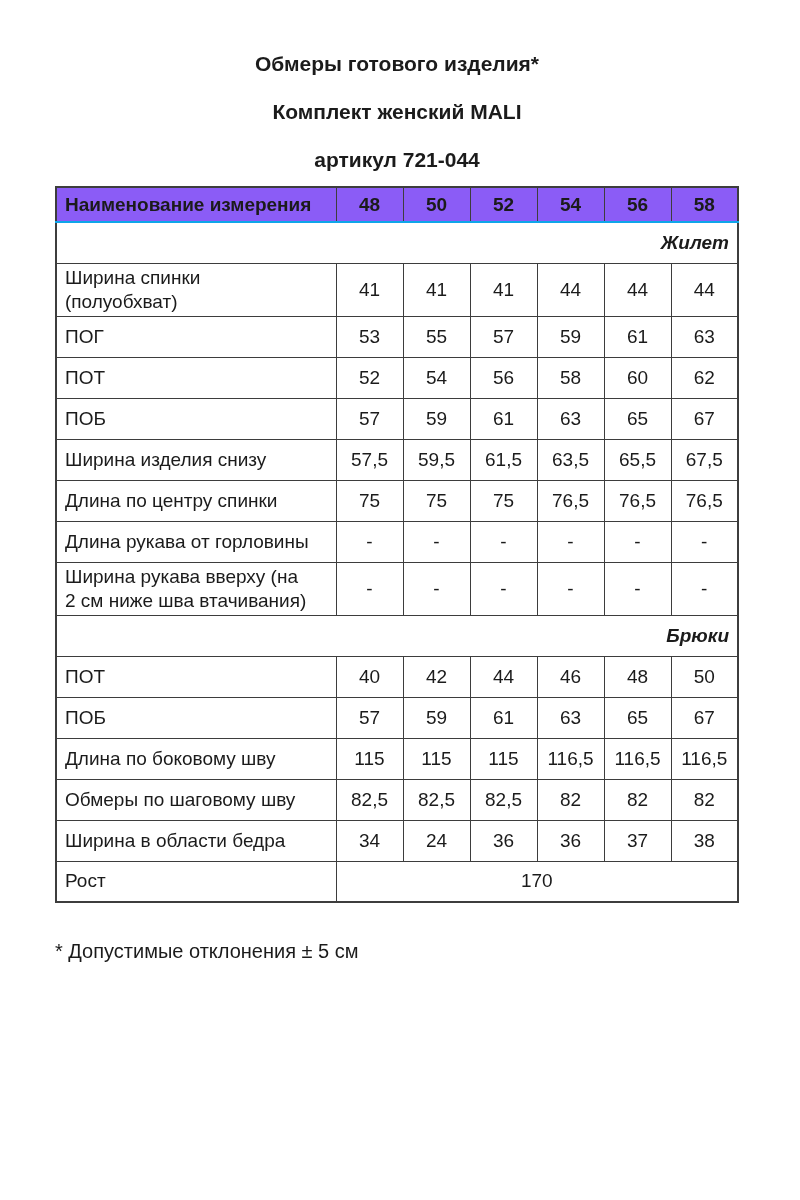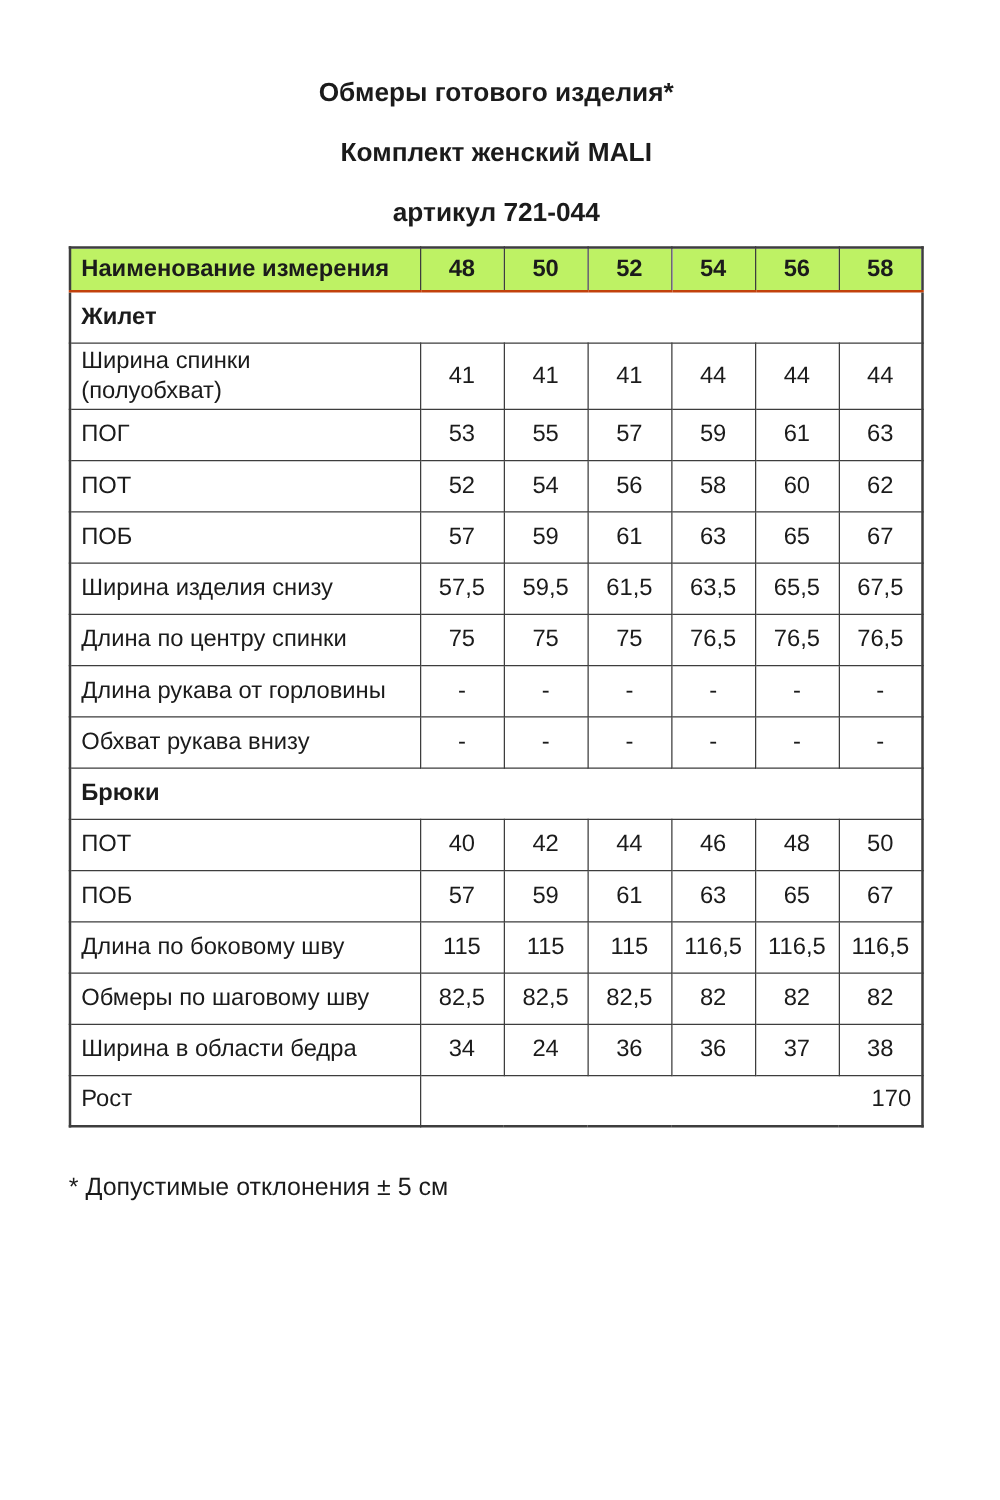--- a/index.html
+++ b/index.html
@@ -14,21 +14,21 @@
 
   .titles {
     width: 684px;
     margin-left: 55px;
     text-align: center;
   }
   .title {
     font-size: 21px;
     font-weight: 700;
     line-height: 24px;
-    margin: 11px 0 24px 0;
+    margin: 0 0 24px 0;
   }
   .title:last-child { margin-bottom: 0; }
 
   table.meas {
     border-collapse: collapse;
     table-layout: fixed;
     width: 684px;
     margin: 14px 0 0 55px;
     border: 2px solid #3d3d3d;
   }
@@ -38,35 +38,36 @@
   table.meas td {
     border: 1px solid #3d3d3d;
     font-size: 19px;
     line-height: 24px;
     height: 41px;
     padding: 2px 8px;
     vertical-align: middle;
     overflow: hidden;
   }
   tr.head td {
-    background: #bef264;
+    background: #8b5cf6;
     font-weight: 700;
     height: 35px;
-    border-bottom: 2px solid #c2410c;
+    border-bottom: 2px solid #0ea5e9;
   }
   td.label-cell {
     text-align: left;
     white-space: pre-line;
   }
   td.value-cell { text-align: center; padding: 2px 2px; }
   tr.section td {
-    text-align: left;
+    text-align: right;
     font-weight: 700;
-  }
-  td.merged-value { text-align: right; padding-left: 10px; }
+    font-style: italic;
+  }
+  td.merged-value { text-align: center; padding-left: 10px; }
 
   .footnote {
     margin: 36px 0 0 55px;
     font-size: 20px;
     line-height: 24px;
   }
 </style>
 </head>
 <body>
 
@@ -161,21 +162,22 @@
       <tr>
         <td class="label-cell">Длина рукава от горловины</td>
         <td class="value-cell">-</td>
         <td class="value-cell">-</td>
         <td class="value-cell">-</td>
         <td class="value-cell">-</td>
         <td class="value-cell">-</td>
         <td class="value-cell">-</td>
       </tr>
       <tr>
-        <td class="label-cell">Обхват рукава внизу</td>
+        <td class="label-cell">Ширина рукава вверху (на
+2 см ниже шва втачивания)</td>
         <td class="value-cell">-</td>
         <td class="value-cell">-</td>
         <td class="value-cell">-</td>
         <td class="value-cell">-</td>
         <td class="value-cell">-</td>
         <td class="value-cell">-</td>
       </tr>
 
       <tr class="section">
         <td colspan="7">Брюки</td>

